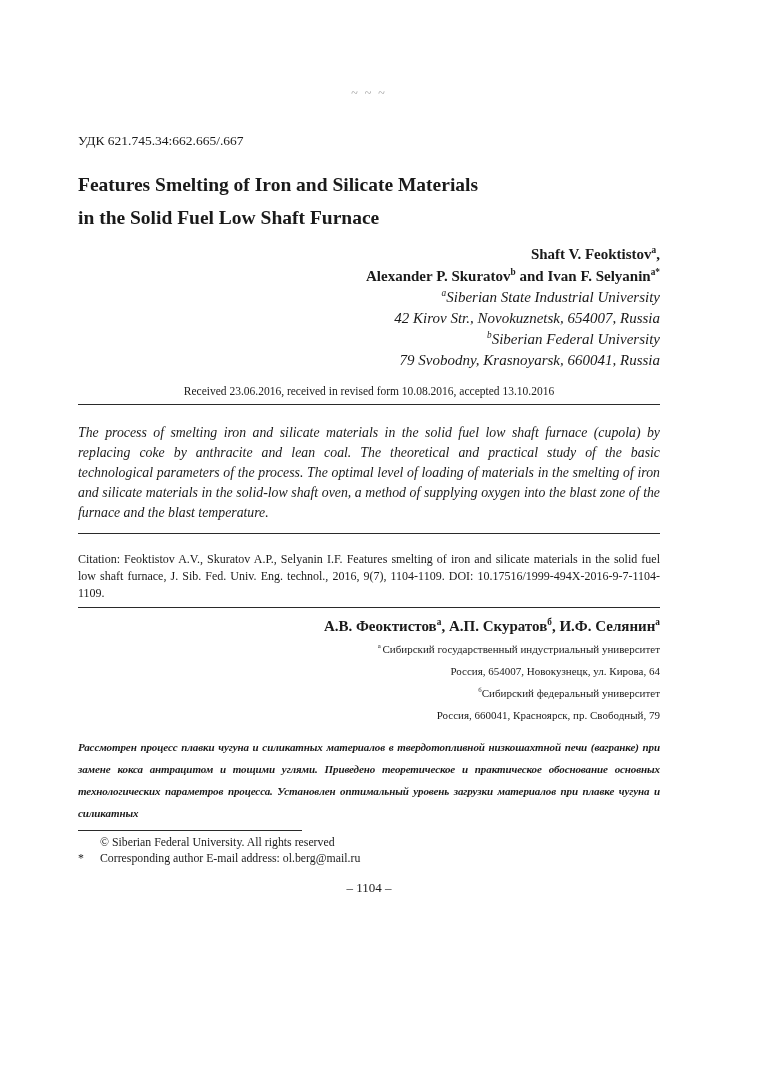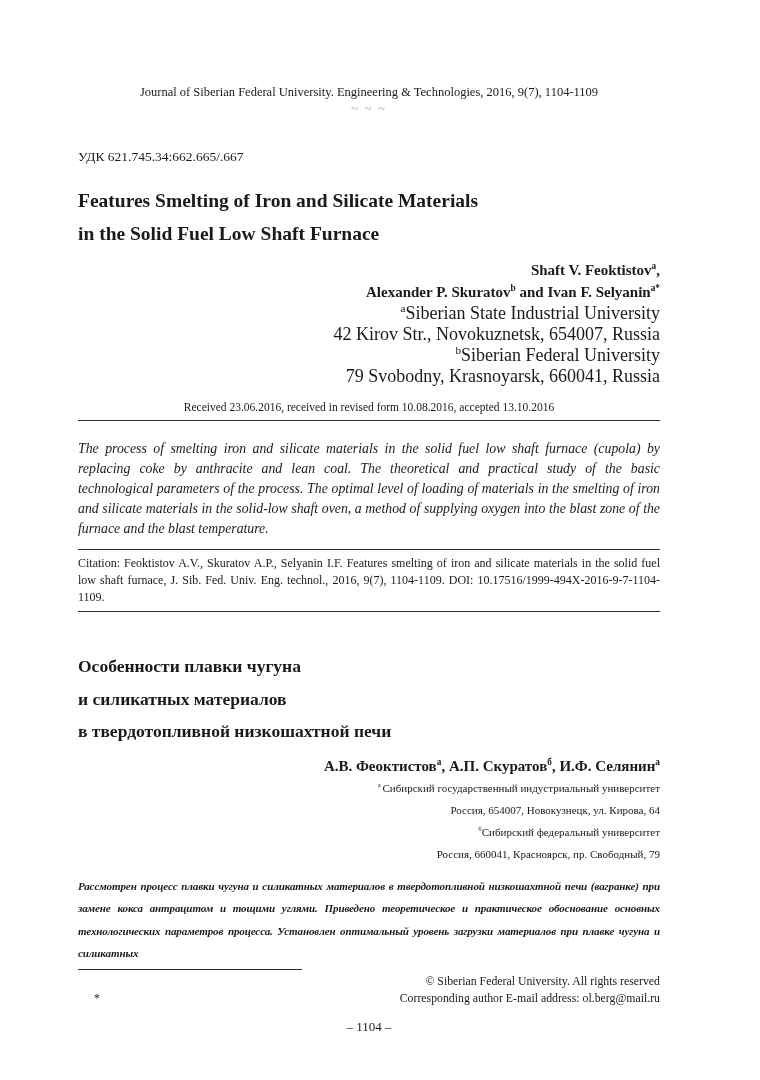--- a/index.html
+++ b/index.html
@@ -49,21 +49,22 @@
   .authors-block {
     margin-top: 10px;
     text-align: right;
   }
   .author-line {
     font-size: 15px;
     font-weight: bold;
     line-height: 21.5px;
   }
   .affil-line {
-    font-size: 18px;
+    font-size: 15px;
+    font-style: italic;
     line-height: 21px;
   }
   sup { font-size: 0.62em; line-height: 0; }
   .received {
     margin-top: 12px;
     text-align: center;
     font-size: 11.5px;
     line-height: 16px;
   }
   .rule {
@@ -80,21 +81,21 @@
     text-align: justify;
   }
   .keywords {
     margin-top: 9px;
     font-size: 13.8px;
     font-style: italic;
     line-height: 19px;
   }
   .rule-cit-top { margin-top: 10px; }
   .citation {
-    margin-top: 5px;
+    margin-top: 17px;
     font-size: 12px;
     line-height: 17px;
     text-align: justify;
   }
   .rule-cit-bottom { margin-top: 5px; }
   .title-ru {
     margin-top: 38px;
     font-size: 17.5px;
     font-weight: bold;
     line-height: 32.5px;
@@ -120,41 +121,39 @@
     width: 224px;
     margin: 5px 0 0 0;
   }
   .footnote {
     font-size: 11.8px;
     line-height: 16.5px;
     margin-top: 3px;
   }
   .footnote-row {
     display: flex;
-    text-align: right;
   }
   .footnote-marker {
     width: 22px;
     flex: 0 0 22px;
   }
   .footnote-text { flex: 1; }
   .footnote-text.indented { padding-left: 22px; }
   .page-number {
     margin-top: 12px;
     text-align: center;
     font-size: 13px;
     line-height: 18px;
   }
 </style>
 </head>
 <body>
 
 <div class="page">
 
-  <div class="journal-line">Journal of Siberian Federal University. Engineering &amp; Technologies, 2016, 9(7), 1104-1109</div>
   <div class="separator">~ ~ ~</div>
 
   <div class="udc">УДК 621.745.34:662.665/.667</div>
 
   <div class="title-en">
     <div>Features Smelting of Iron and Silicate Materials</div>
     <div>in the Solid Fuel Low Shaft Furnace</div>
   </div>
 
   <div class="authors-block">
@@ -170,25 +169,20 @@
 
   <hr class="rule rule-top">
 
   <div class="abstract-en">The process of smelting iron and silicate materials in the solid fuel low shaft furnace (cupola) by replacing coke by anthracite and lean coal. The theoretical and practical study of the basic technological parameters of the process. The optimal level of loading of materials in the smelting of iron and silicate materials in the solid-low shaft oven, a method of supplying oxygen into the blast zone of the furnace and the blast temperature.</div>
 
 
   <hr class="rule rule-cit-top">
   <div class="citation">Citation: Feoktistov A.V., Skuratov A.P., Selyanin I.F. Features smelting of iron and silicate materials in the solid fuel low shaft furnace, J. Sib. Fed. Univ. Eng. technol., 2016, 9(7), 1104-1109. DOI: 10.17516/1999-494X-2016-9-7-1104-1109.</div>
   <hr class="rule rule-cit-bottom">
 
-  <div class="title-ru">
-    <div>Особенности плавки чугуна</div>
-    <div>и силикатных материалов</div>
-    <div>в твердотопливной низкошахтной печи</div>
-  </div>
 
   <div class="authors-block authors-ru">
     <div class="author-line"><span>А.В. Феоктистов</span><sup>а</sup><span>, </span><span>А.П. Скуратов</span><sup>б</sup><span>, </span><span>И.Ф. Селянин</span><sup>а</sup></div>
     <div class="affil-ru-line"><sup>а </sup><span>Сибирский государственный индустриальный университет</span></div>
     <div class="affil-ru-line"><span>Россия, 654007, Новокузнецк, ул. Кирова, 64</span></div>
     <div class="affil-ru-line"><sup>б</sup><span>Сибирский федеральный университет</span></div>
     <div class="affil-ru-line"><span>Россия, 660041, Красноярск, пр. Свободный, 79</span></div>
   </div>
 
   <div class="abstract-ru">Рассмотрен процесс плавки чугуна и силикатных материалов в твердотопливной низкошахтной печи (вагранке) при замене кокса антрацитом и тощими углями. Приведено теоретическое и практическое обоснование основных технологических параметров процесса. Установлен оптимальный уровень загрузки материалов при плавке чугуна и силикатных</div>

